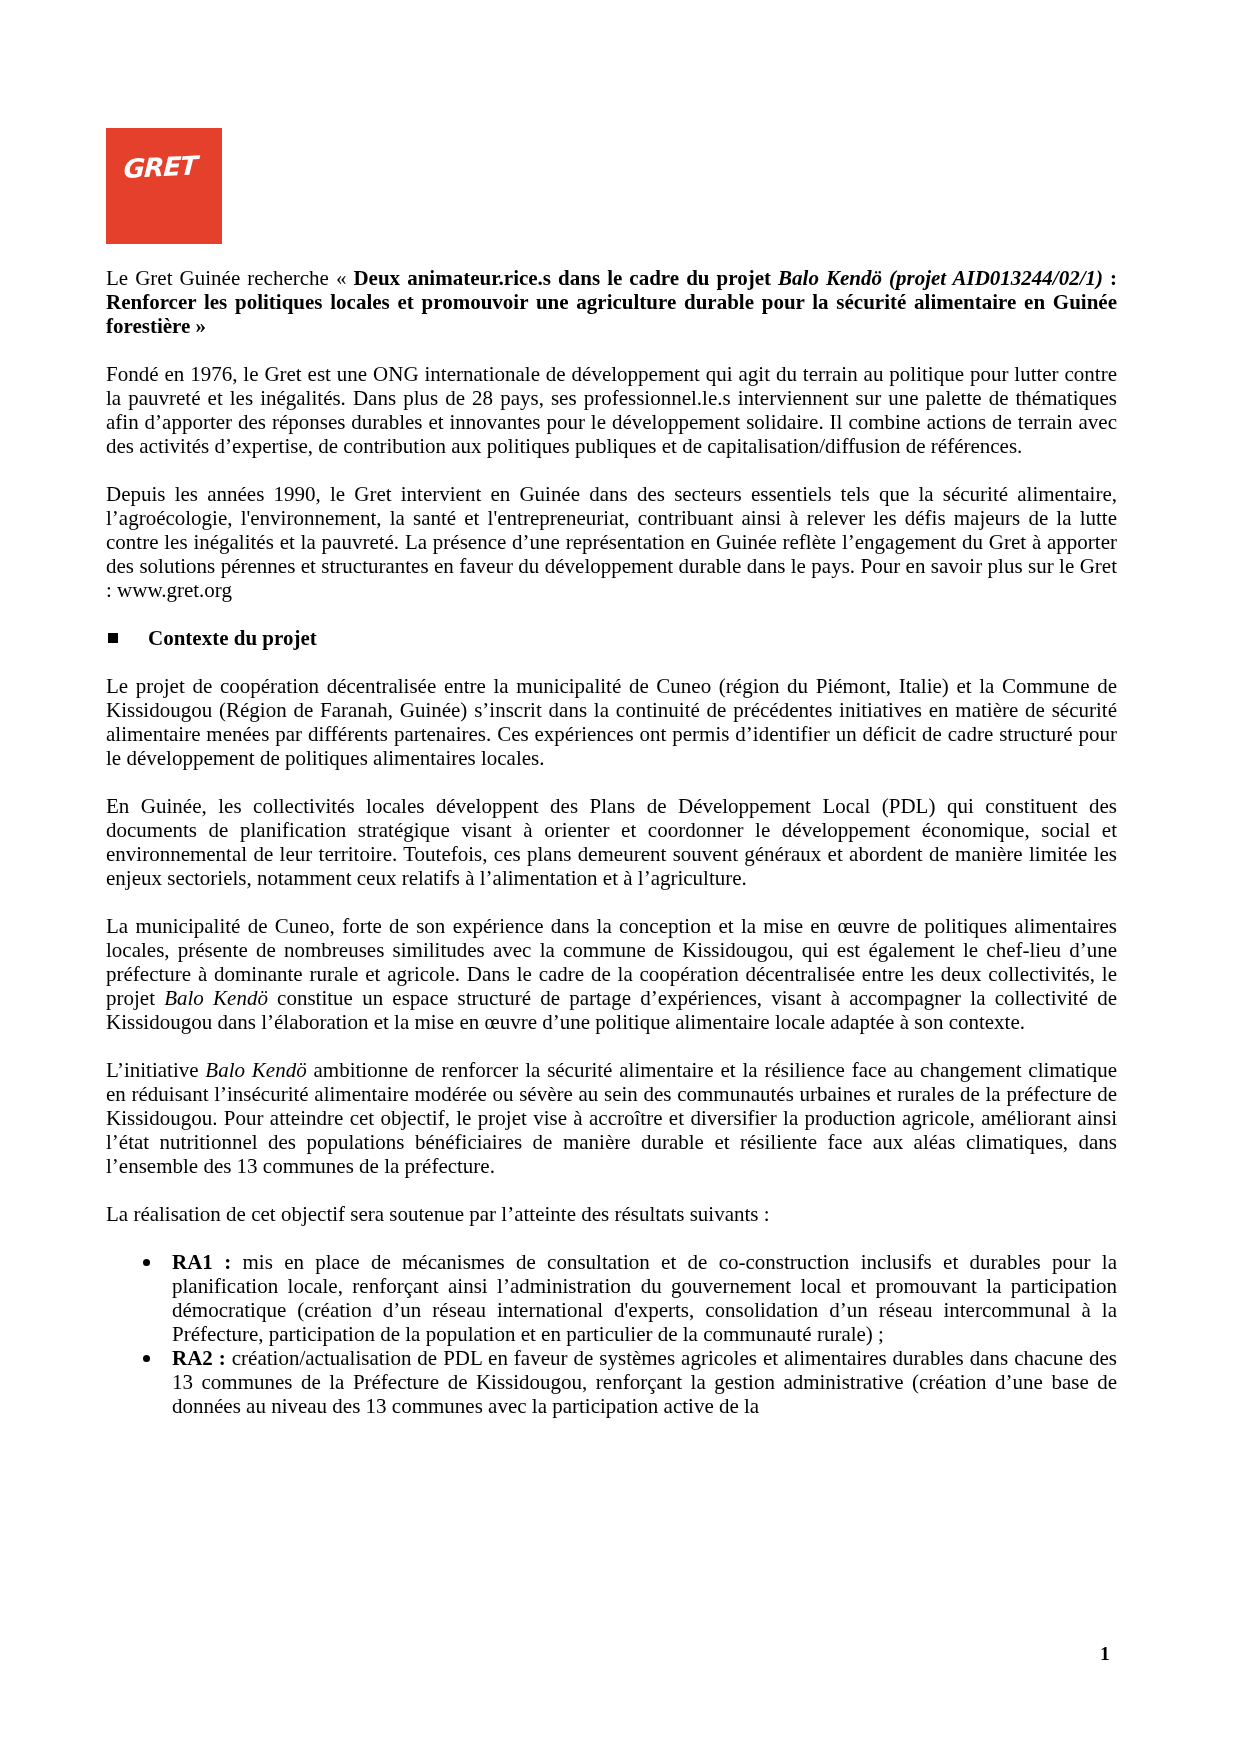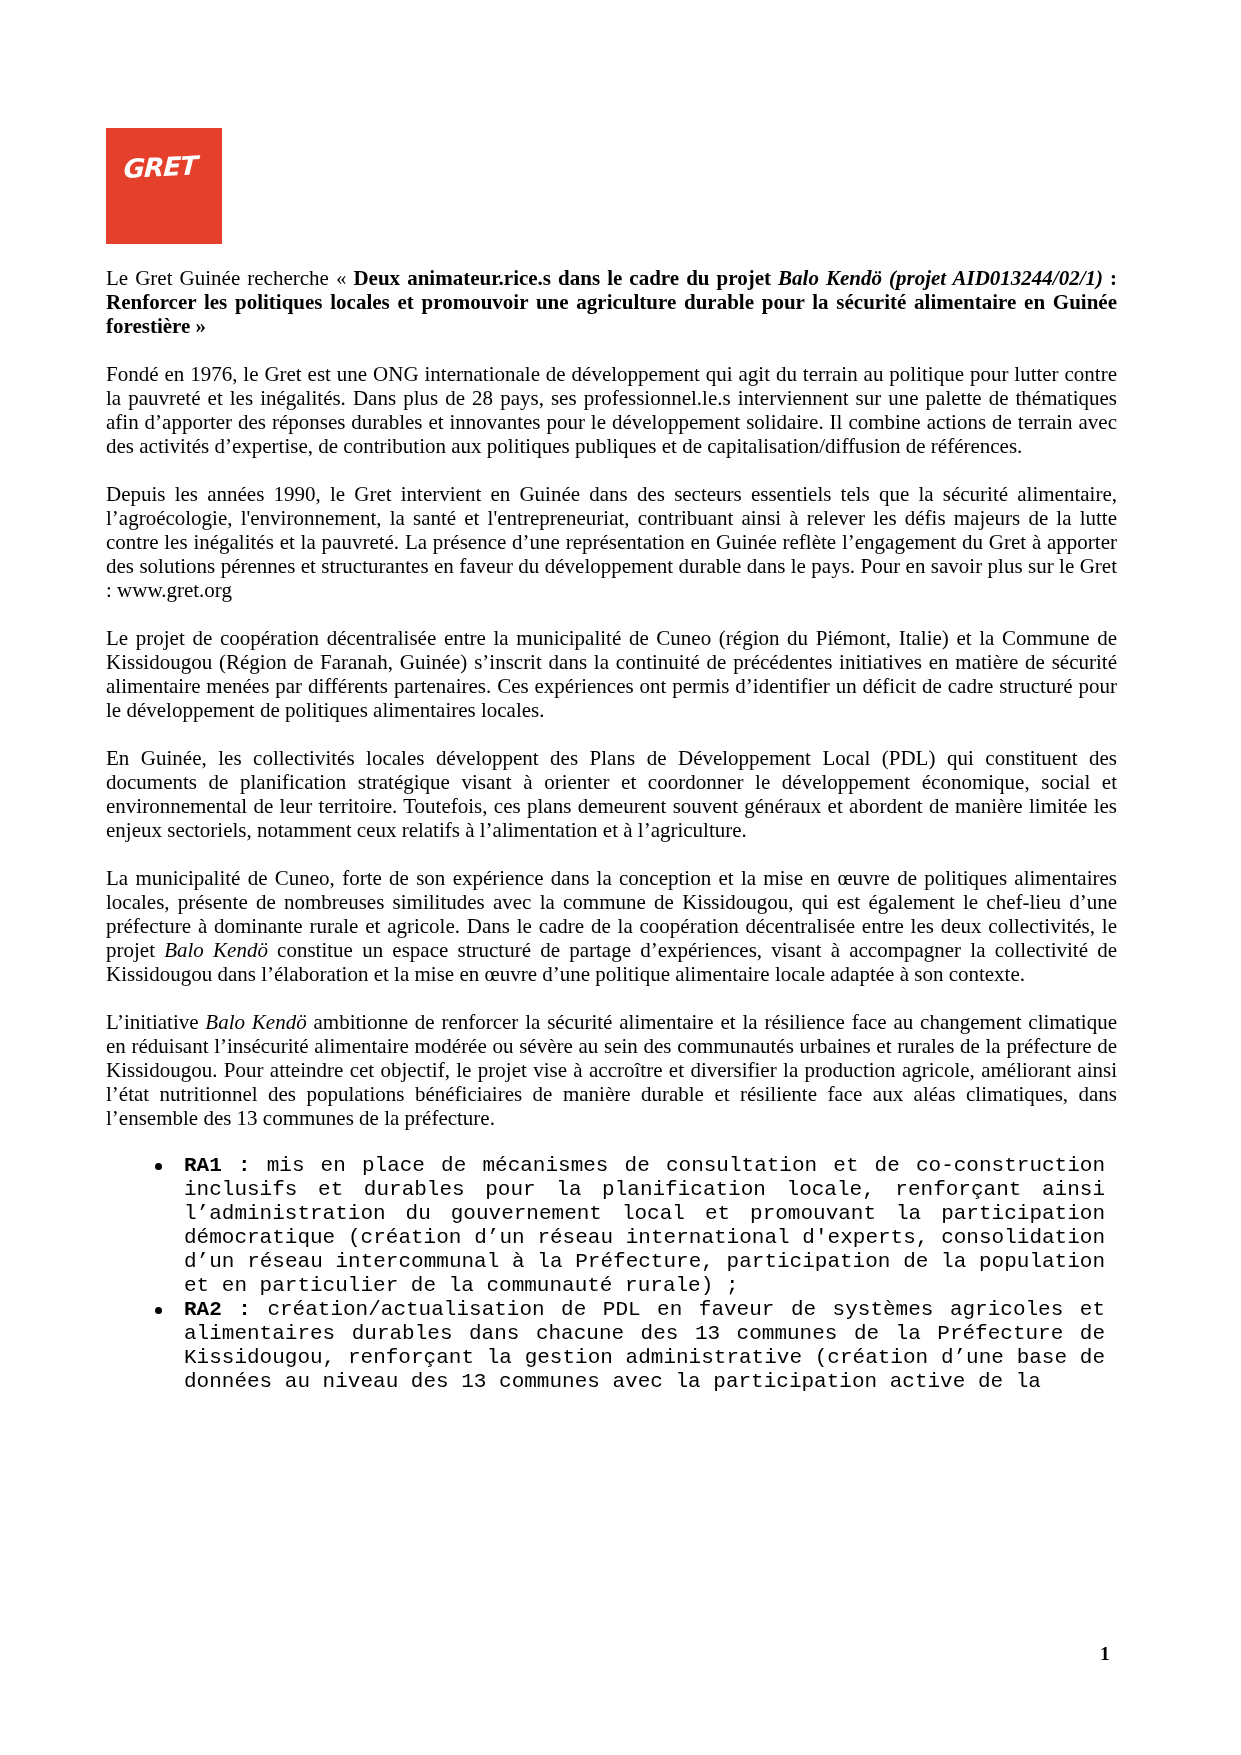--- a/index.html
+++ b/index.html
@@ -22,21 +22,21 @@
       position: absolute; left: 106px; top: 266px; width: 1011px;
       font-size: 21px; line-height: 24px; text-align: justify;
     }
     p { margin: 0 0 24px 0; }
     .section-heading {
       display: flex; align-items: center; margin: 0 0 24px 0; font-weight: bold;
     }
     .square {
       width: 10px; height: 10px; background: #000; margin-left: 2px; margin-right: 30px;
     }
-    ul.results { list-style: none; margin: 12px; padding: 0 0 0 66px; font-family: Liberation Mono, monospace; }
+    ul.results { list-style: none; margin: 0; padding: 0 0 0 66px; }
     ul.results li { position: relative; margin: 0; }
     ul.results li .dot {
       position: absolute; left: -29px; top: 9px; width: 7px; height: 7px;
       border-radius: 50%; background: #000;
     }
     .page-number {
       position: absolute; left: 1100px; top: 1643px; font-weight: bold; font-size: 19.6px;
     }
     b { font-weight: bold; }
     i { font-style: italic; }
@@ -49,29 +49,34 @@
 </div>
 
 <div class="content">
   <p>
     <span>Le Gret Guinée recherche « </span><b>Deux animateur.rice.s dans le cadre du projet </b><b><i>Balo Kendö (projet AID013244/02/1)</i></b><b> : Renforcer les politiques locales et promouvoir une agriculture durable pour la sécurité alimentaire en Guinée forestière »</b>
   </p>
 
   <p>Fondé en 1976, le Gret est une ONG internationale de développement qui agit du terrain au politique pour lutter contre la pauvreté et les inégalités. Dans plus de 28 pays, ses professionnel.le.s interviennent sur une palette de thématiques afin d’apporter des réponses durables et innovantes pour le développement solidaire. Il combine actions de terrain avec des activités d’expertise, de contribution aux politiques publiques et de capitalisation/diffusion de références.</p>
   <p>Depuis les années 1990, le Gret intervient en Guinée dans des secteurs essentiels tels que la sécurité alimentaire, l’agroécologie, l'environnement, la santé et l'entrepreneuriat, contribuant ainsi à relever les défis majeurs de la lutte contre les inégalités et la pauvreté. La présence d’une représentation en Guinée reflète l’engagement du Gret à apporter des solutions pérennes et structurantes en faveur du développement durable dans le pays. Pour en savoir plus sur le Gret : www.gret.org</p>
 
+  <div class="section-heading">
+    <span class="square"></span>
+    <span>Contexte du projet</span>
+  </div>
 
   <p>Le projet de coopération décentralisée entre la municipalité de Cuneo (région du Piémont, Italie) et la Commune de Kissidougou (Région de Faranah, Guinée) s’inscrit dans la continuité de précédentes initiatives en matière de sécurité alimentaire menées par différents partenaires. Ces expériences ont permis d’identifier un déficit de cadre structuré pour le développement de politiques alimentaires locales.</p>
   <p>En Guinée, les collectivités locales développent des Plans de Développement Local (PDL) qui constituent des documents de planification stratégique visant à orienter et coordonner le développement économique, social et environnemental de leur territoire. Toutefois, ces plans demeurent souvent généraux et abordent de manière limitée les enjeux sectoriels, notamment ceux relatifs à l’alimentation et à l’agriculture.</p>
   <p>
     <span>La municipalité de Cuneo, forte de son expérience dans la conception et la mise en œuvre de politiques alimentaires locales, présente de nombreuses similitudes avec la commune de Kissidougou, qui est également le chef-lieu d’une préfecture à dominante rurale et agricole. Dans le cadre de la coopération décentralisée entre les deux collectivités, le projet </span><i>Balo Kendö</i><span> constitue un espace structuré de partage d’expériences, visant à accompagner la collectivité de Kissidougou dans l’élaboration et la mise en œuvre d’une politique alimentaire locale adaptée à son contexte.</span>
   </p>
   <p>
     <span>L’initiative </span><i>Balo Kendö</i><span> ambitionne de renforcer la sécurité alimentaire et la résilience face au changement climatique en réduisant l’insécurité alimentaire modérée ou sévère au sein des communautés urbaines et rurales de la préfecture de Kissidougou. Pour atteindre cet objectif, le projet vise à accroître et diversifier la production agricole, améliorant ainsi l’état nutritionnel des populations bénéficiaires de manière durable et résiliente face aux aléas climatiques, dans l’ensemble des 13 communes de la préfecture.</span>
   </p>
+  <p>La réalisation de cet objectif sera soutenue par l’atteinte des résultats suivants :</p>
 
   <ul class="results">
     <li>
       <span class="dot"></span>
       <b>RA1 :</b><span> mis en place de mécanismes de consultation et de co-construction inclusifs et durables pour la planification locale, renforçant ainsi l’administration du gouvernement local et promouvant la participation démocratique (création d’un réseau international d'experts, consolidation d’un réseau intercommunal à la Préfecture, participation de la population et en particulier de la communauté rurale) ;</span>
     </li>
     <li>
       <span class="dot"></span>
       <b>RA2 :</b><span> création/actualisation de PDL en faveur de systèmes agricoles et alimentaires durables dans chacune des 13 communes de la Préfecture de Kissidougou, renforçant la gestion administrative (création d’une base de données au niveau des 13 communes avec la participation active de la</span>
     </li>

